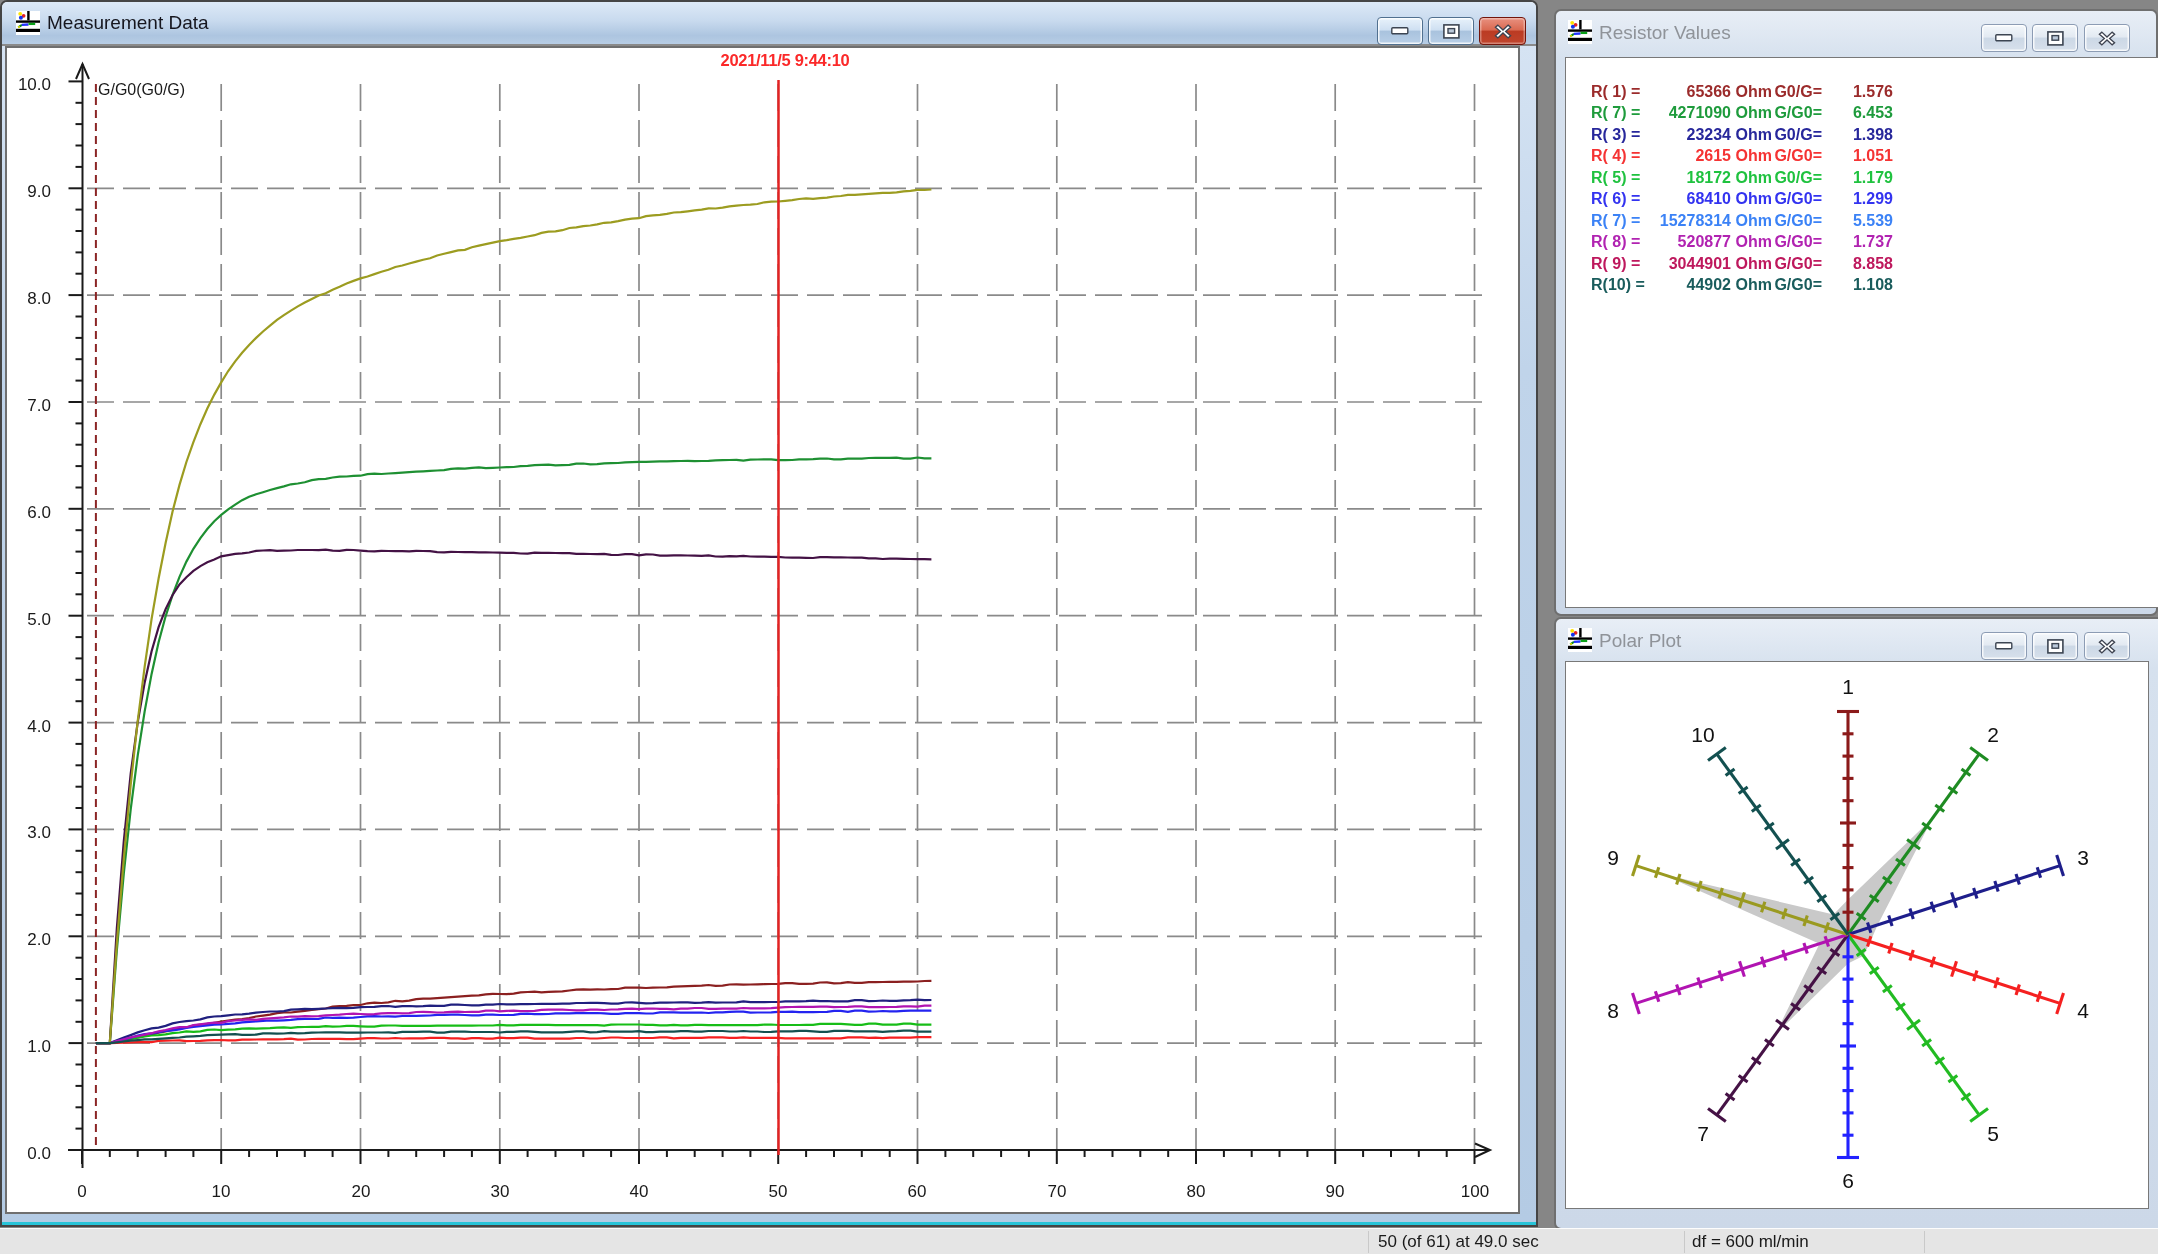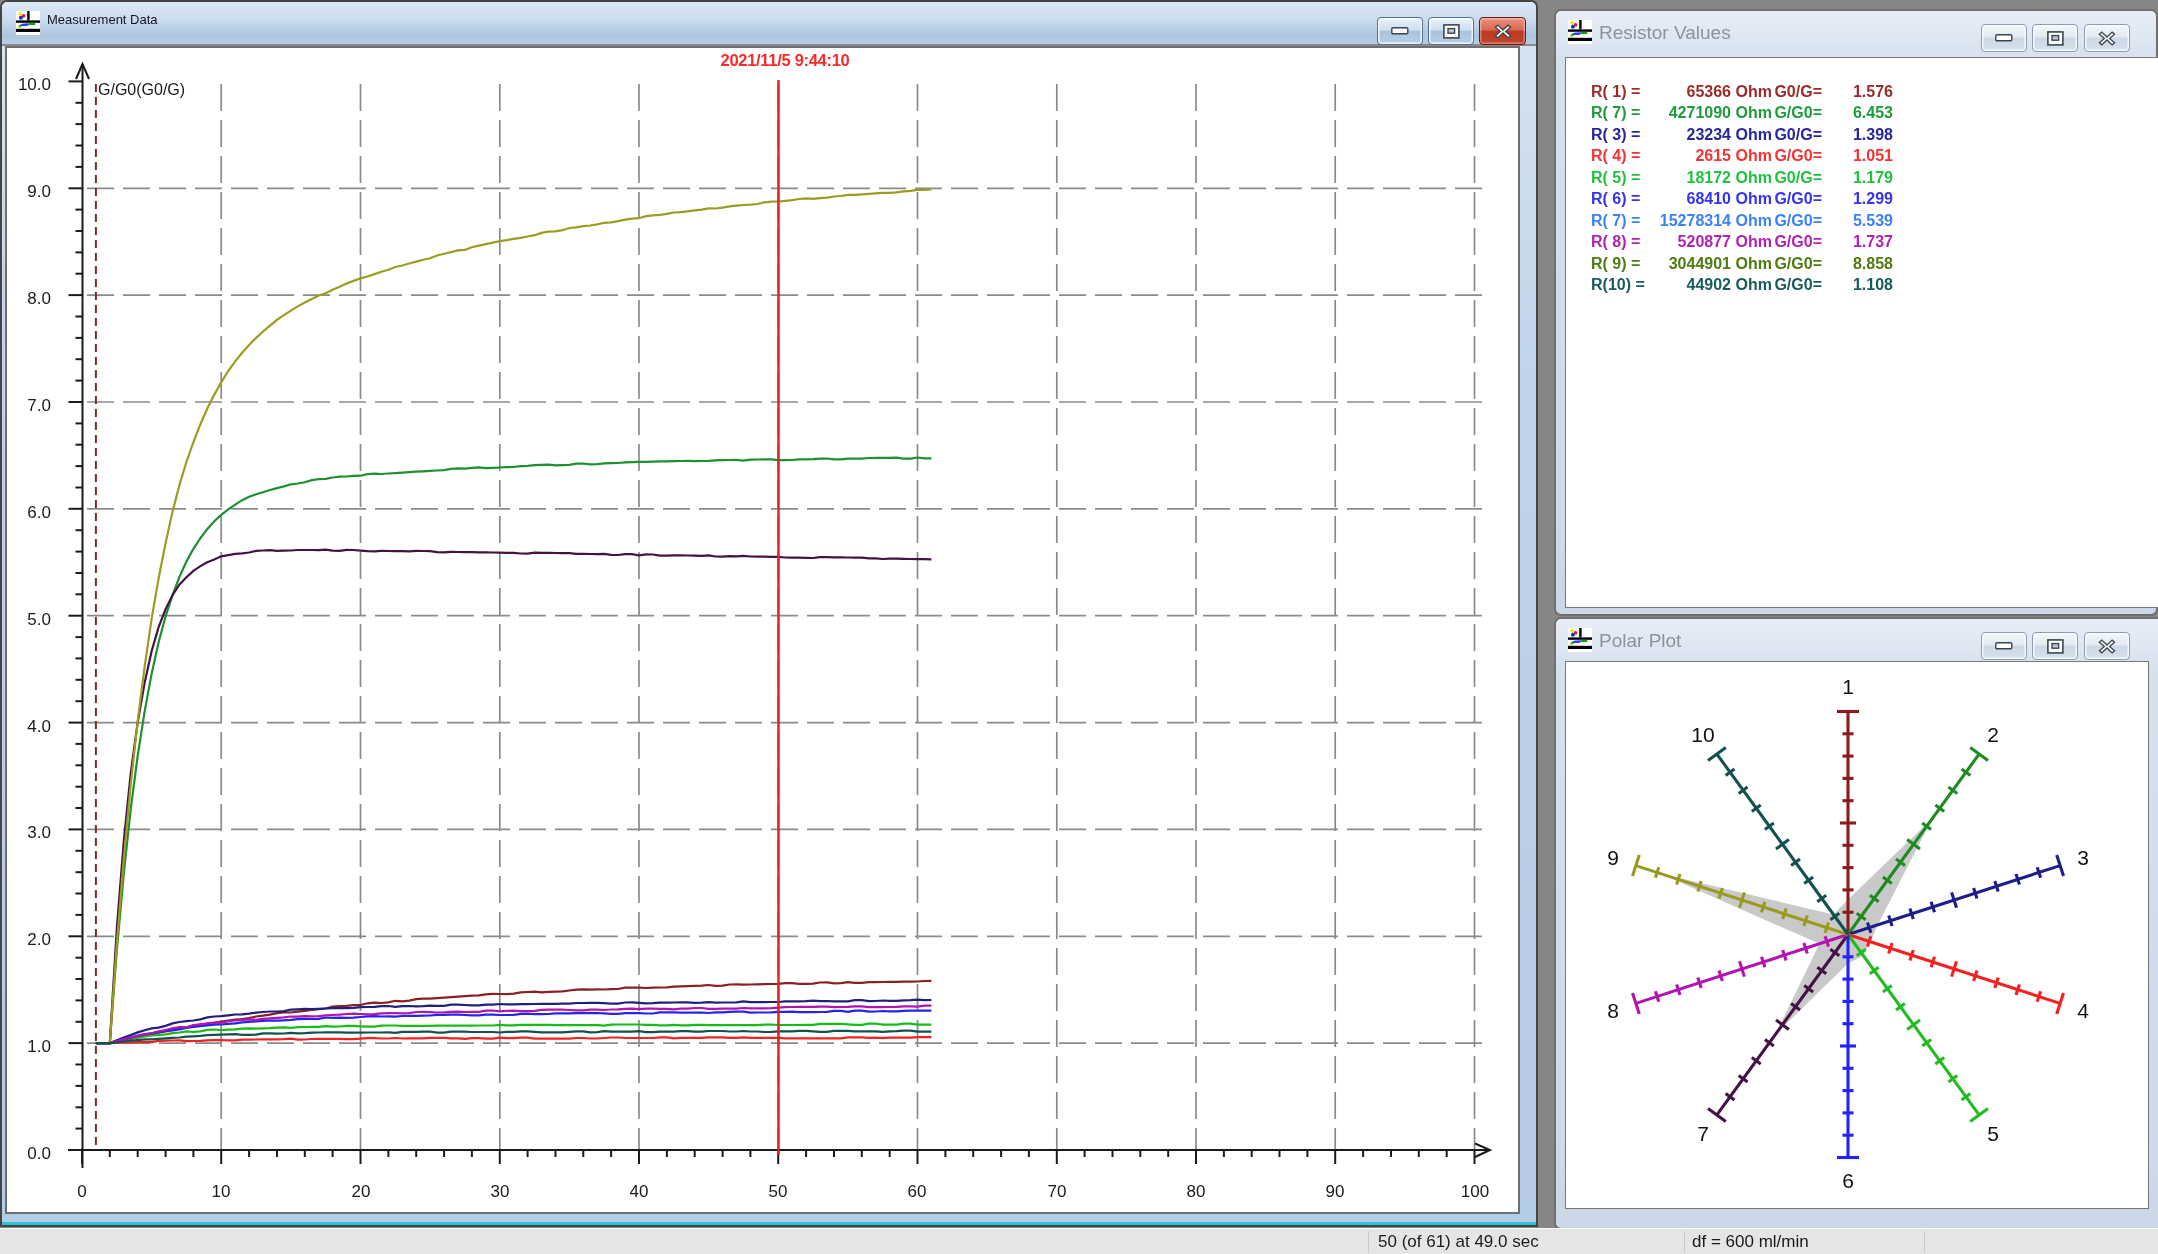--- a/index.html
+++ b/index.html
@@ -7,21 +7,21 @@
 .abs { position:absolute; }
 
 
 #mwin { left:0; top:0; width:1538px; height:1227px;
   border:2px solid #454545; border-radius:7px 7px 0 0;
   background:linear-gradient(180deg,#d8e5f4 0%,#c0d4ea 30%,#b4cbe4 100%);
   box-shadow:inset 0 1px 0 rgba(255,255,255,.6); }
 #mtitle { position:absolute; left:0; top:0; width:100%; height:44px;
   background:linear-gradient(180deg,#dde9f7 0%,#c8daee 45%,#adc5e0 80%,#b7cde5 100%);
   border-bottom:2px solid #8a8a8a; border-radius:6px 6px 0 0; }
-#mtitle .ttl { position:absolute; left:45px; top:10px; font-size:13px; color:#16161e; }
+#mtitle .ttl { position:absolute; left:45px; top:10px; font-size:19px; color:#16161e; }
 #mtitle .ico { position:absolute; left:14px; top:9px; }
 #mclient { position:absolute; left:3px; top:44px; width:1515px; height:1168px;
   background:#fff; border:2px solid #6f6f6f; }
 #mcyan { position:absolute; left:0; bottom:0; width:100%; height:3px; background:#28c4d8; }
 
 
 .btn { position:absolute; top:15px; width:46px; height:28px; border-radius:4px;
   display:flex; align-items:center; justify-content:center; }
 .btn.act { border:1.5px solid #51708f;
   background:linear-gradient(180deg,#e8f2fb 0%,#cfe0f2 45%,#a9c3de 52%,#b9cfe7 100%);
@@ -304,21 +304,21 @@
   <div class="iclient" id="rclient">
     <div id="rrows">
 <div class="rrow" style="color:#9B2B2B"><span class="c1">R( 1) =</span><span class="c2">65366</span><span class="c3">Ohm</span><span class="c4">G0/G=</span><span class="c5">1.576</span></div>
 <div class="rrow" style="color:#1E9B3C"><span class="c1">R( 7) =</span><span class="c2">4271090</span><span class="c3">Ohm</span><span class="c4">G/G0=</span><span class="c5">6.453</span></div>
 <div class="rrow" style="color:#27279B"><span class="c1">R( 3) =</span><span class="c2">23234</span><span class="c3">Ohm</span><span class="c4">G0/G=</span><span class="c5">1.398</span></div>
 <div class="rrow" style="color:#F53333"><span class="c1">R( 4) =</span><span class="c2">2615</span><span class="c3">Ohm</span><span class="c4">G/G0=</span><span class="c5">1.051</span></div>
 <div class="rrow" style="color:#1FC23F"><span class="c1">R( 5) =</span><span class="c2">18172</span><span class="c3">Ohm</span><span class="c4">G0/G=</span><span class="c5">1.179</span></div>
 <div class="rrow" style="color:#3333F0"><span class="c1">R( 6) =</span><span class="c2">68410</span><span class="c3">Ohm</span><span class="c4">G/G0=</span><span class="c5">1.299</span></div>
 <div class="rrow" style="color:#3b82f6"><span class="c1">R( 7) =</span><span class="c2">15278314</span><span class="c3">Ohm</span><span class="c4">G/G0=</span><span class="c5">5.539</span></div>
 <div class="rrow" style="color:#B123B1"><span class="c1">R( 8) =</span><span class="c2">520877</span><span class="c3">Ohm</span><span class="c4">G/G0=</span><span class="c5">1.737</span></div>
-<div class="rrow" style="color:#4d7c0f"><span class="c1">R( 9) =</span><span class="c2">3044901</span><span class="c3">Ohm</span><span class="c4">G/G0=</span><span class="c5">8.858</span></div>
+<div class="rrow" style="color:#be185d"><span class="c1">R( 9) =</span><span class="c2">3044901</span><span class="c3">Ohm</span><span class="c4">G/G0=</span><span class="c5">8.858</span></div>
 <div class="rrow" style="color:#1A5C5C"><span class="c1">R(10) =</span><span class="c2">44902</span><span class="c3">Ohm</span><span class="c4">G/G0=</span><span class="c5">1.108</span></div>
     </div>
   </div>
 </div>
 
 <div class="win iwin" id="pwin">
   <span class="ico"><svg width="24" height="24" viewBox="0 0 24 24">
 <rect x="0" y="0" width="24" height="24" fill="#fff"></rect>
 <rect x="0" y="9.4" width="24" height="2.4" fill="#000"></rect>
 <rect x="11.2" y="0" width="2.4" height="9.4" fill="#000"></rect>

